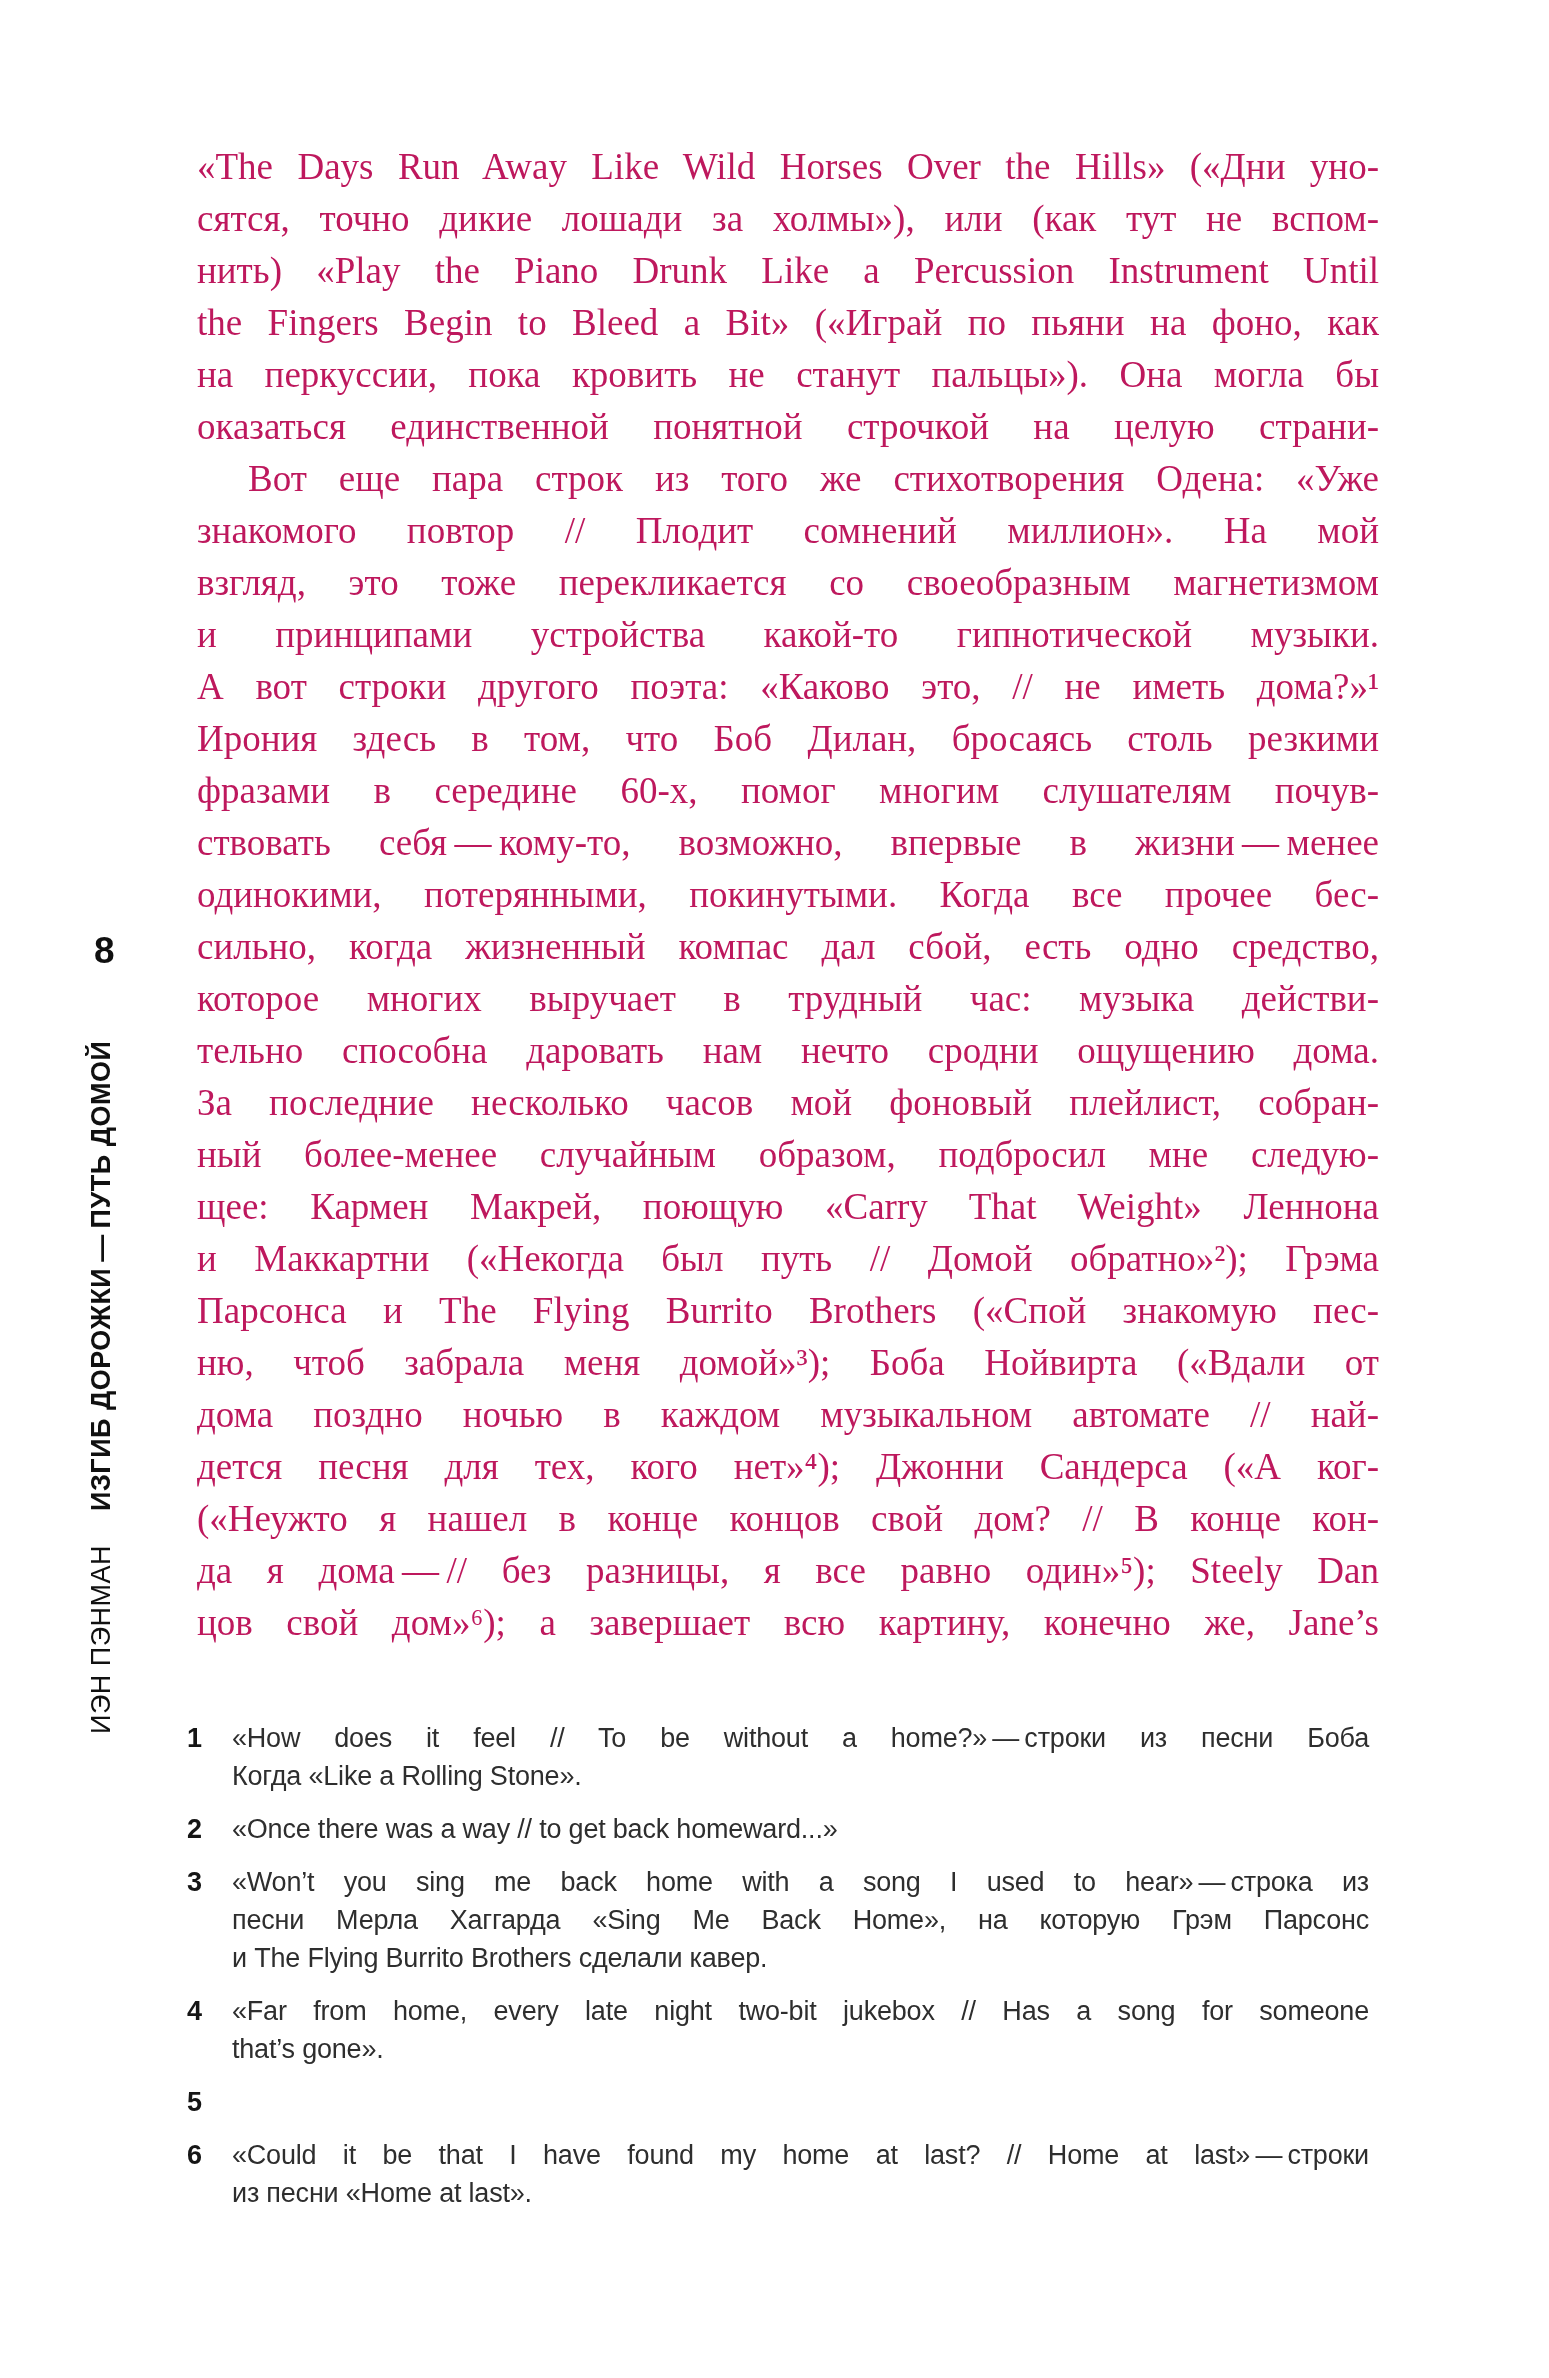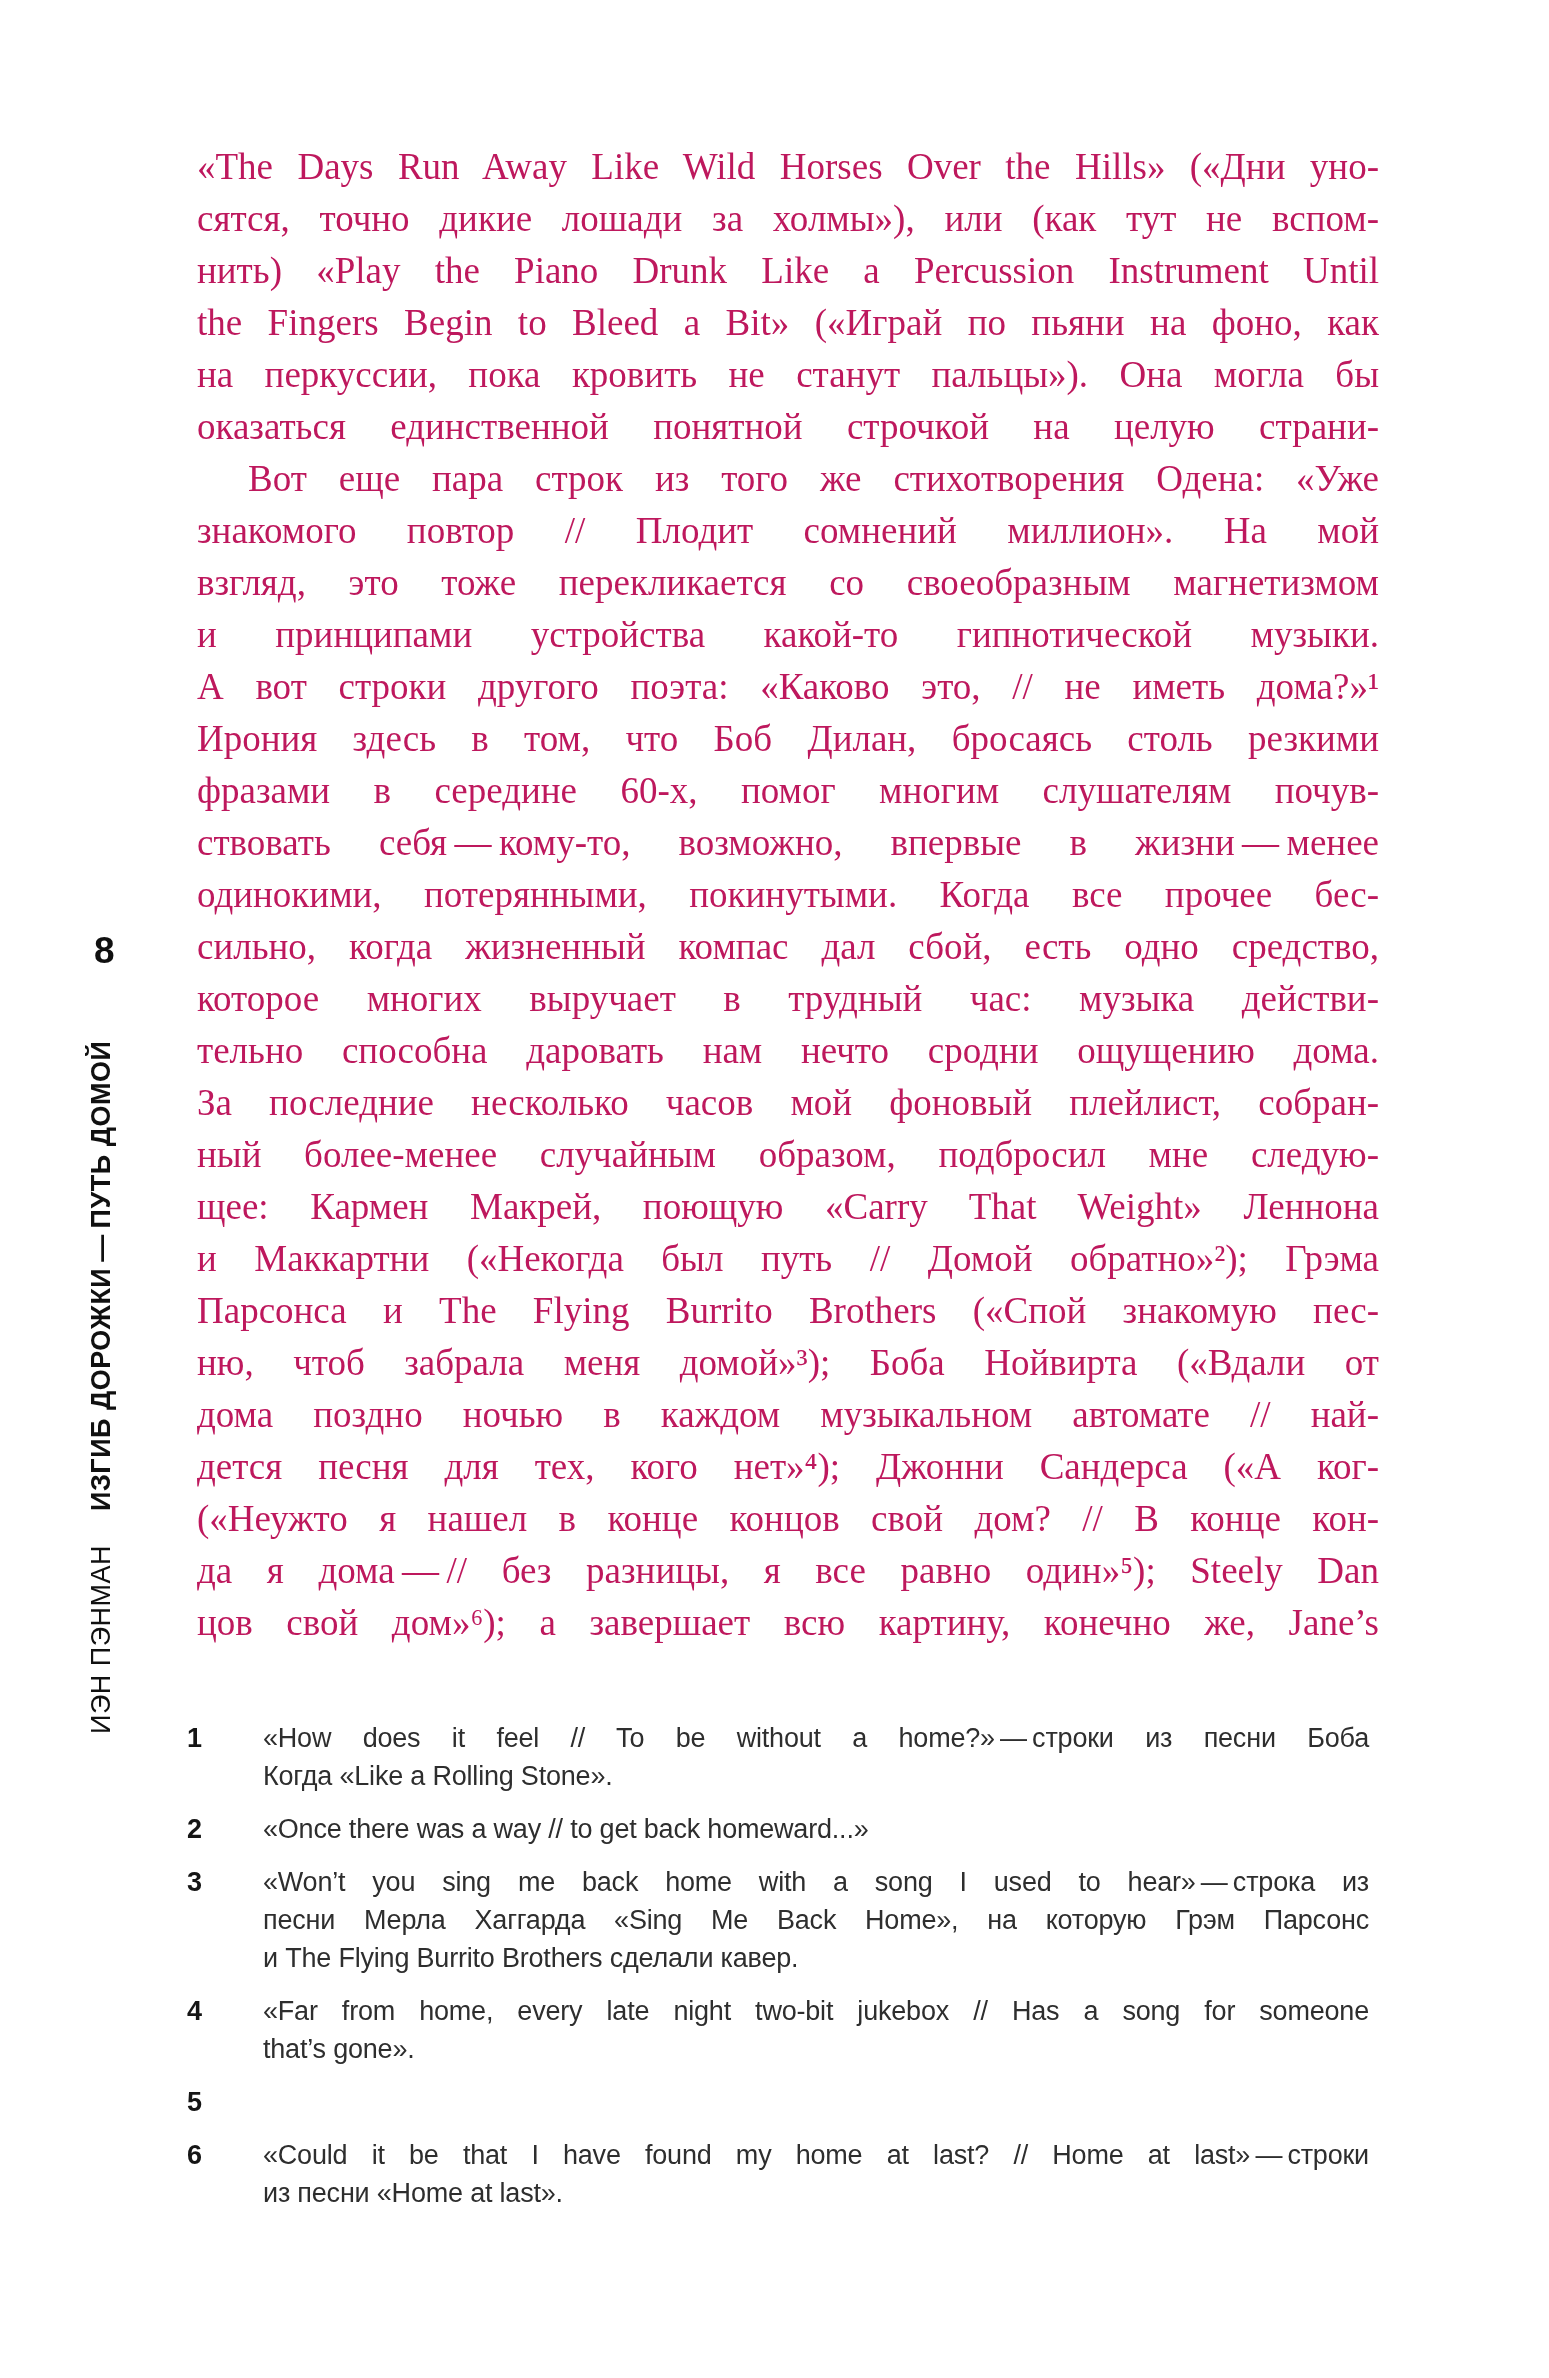--- a/index.html
+++ b/index.html
@@ -33,21 +33,21 @@
     font-size:27px;line-height:38px;
     color:#2e2e2e;
     letter-spacing:-0.2px;
   }
   .fn{display:flex;margin-bottom:15px;}
   .fn-num{
     width:45px;flex:0 0 45px;
     font-weight:bold;color:#151515;
   }
   .fn-text{flex:1 1 auto;width:1136px;}
-  .fline{text-align:justify;text-align-last:justify;margin-left:31px;}
+  .fline{text-align:justify;text-align-last:justify;}
   .fline.flush{text-align-last:left;}
   
   .page-number{
     position:absolute;
     left:94px;top:930px;
     font-family:"Liberation Sans","DejaVu Sans",sans-serif;
     font-weight:bold;font-size:37px;color:#101010;
   }
   .spine{
     position:absolute;

